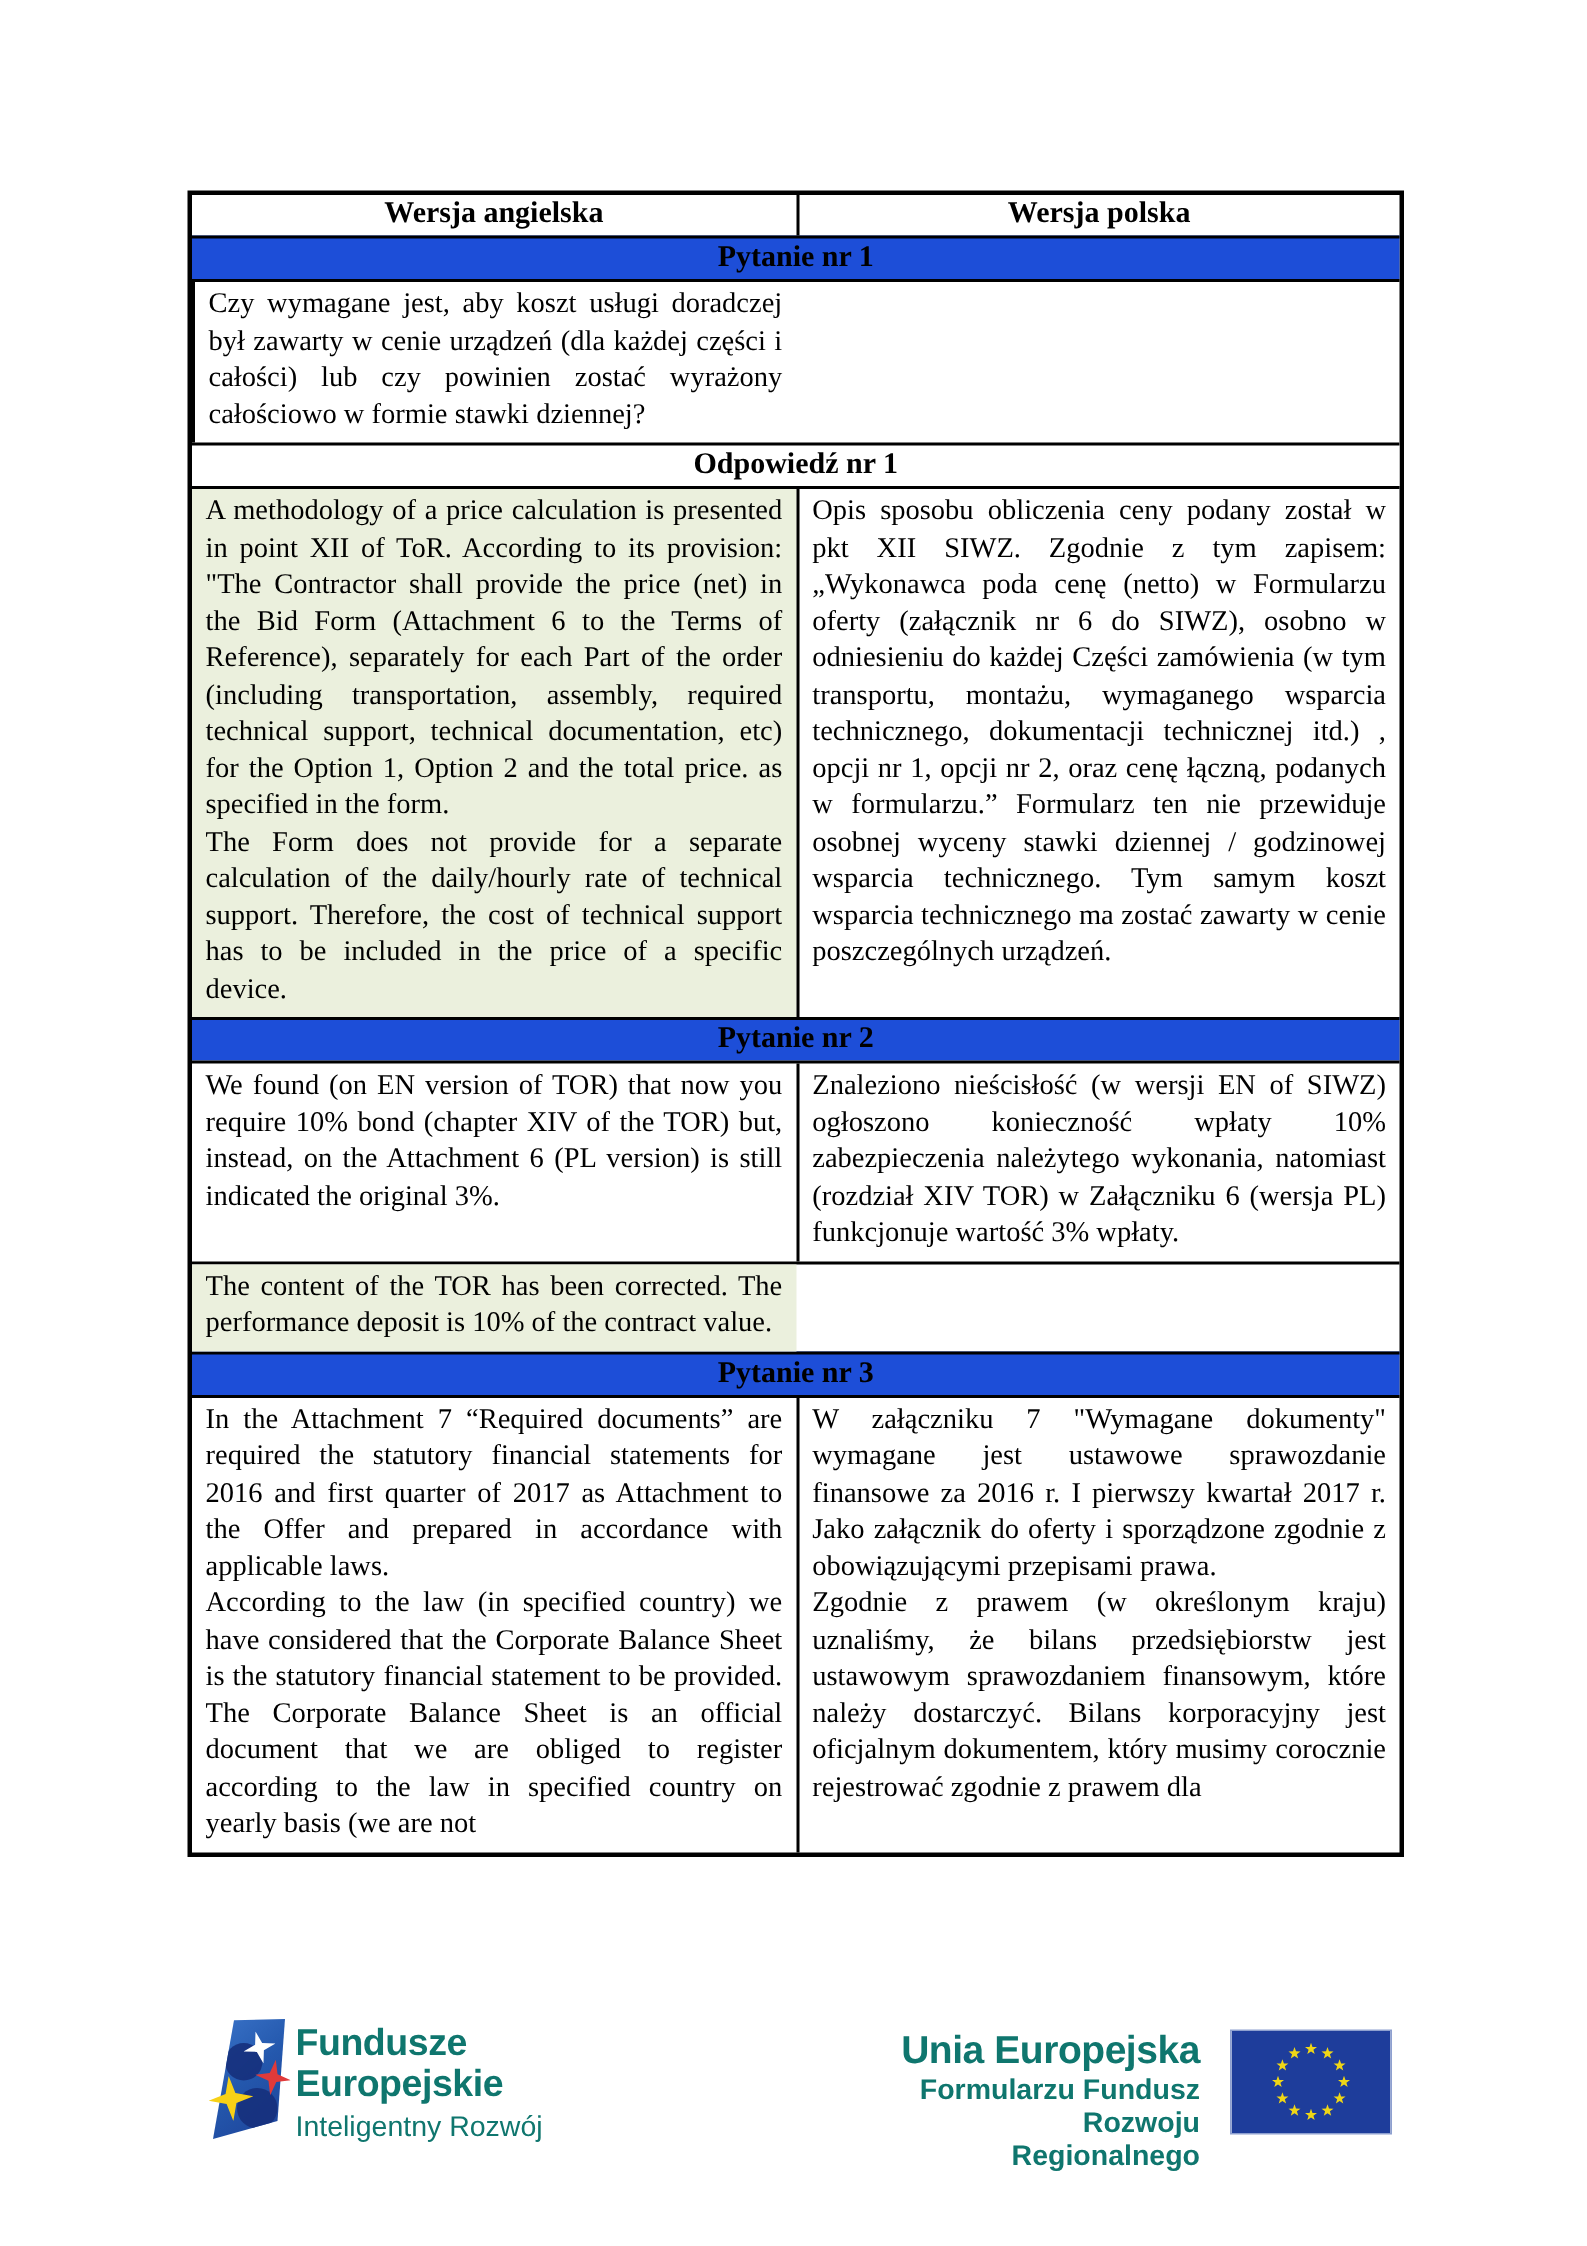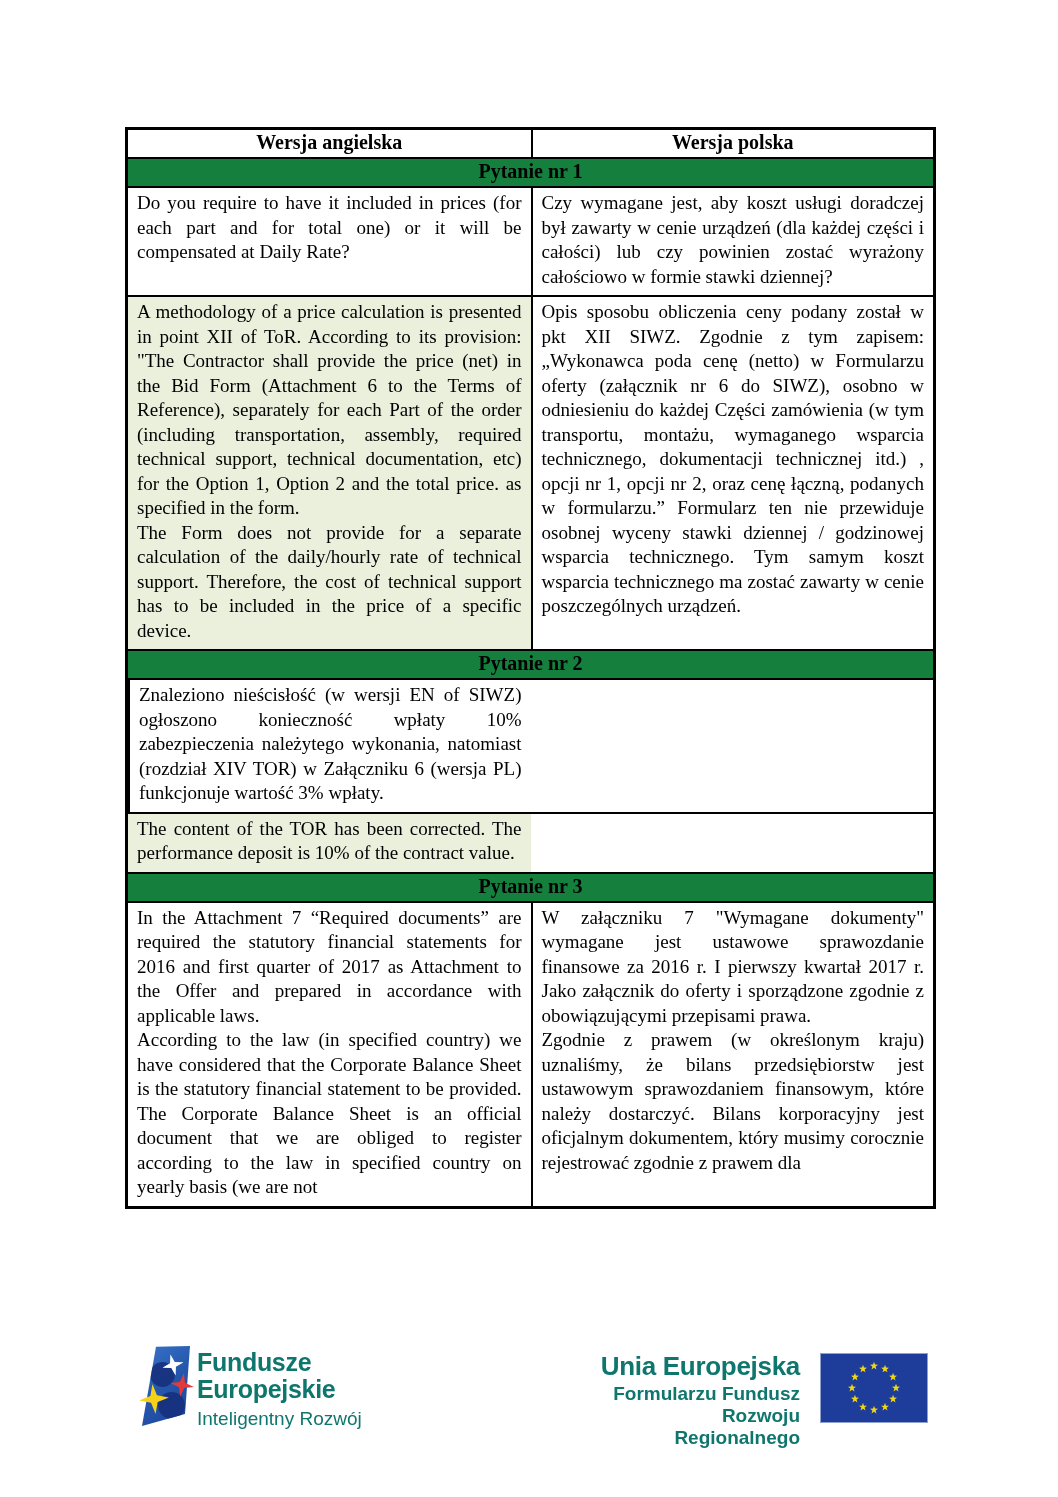--- a/index.html
+++ b/index.html
@@ -21,21 +21,21 @@
   }
   .cell.pl{border-left:2px solid #000;}
   .cell.hdr{
     font-weight:bold;text-align:center;font-size:20px;
     padding:1px 0 3px 0;white-space:normal;line-height:23px;
   }
   .section{
     text-align:center;font-weight:bold;font-size:20px;line-height:23px;
     padding:1px 0 3px 0;
   }
-  .section.gray{background:#15803d;}
+  .section.gray{background:#1d4ed8;}
   .section.white{background:#ffffff;}
   .cell.green{background:#ebf0dd;}
   
   .footer{
     position:absolute;left:0;top:1342px;width:1058px;height:120px;
     font-family:"Liberation Sans",sans-serif;color:#0f766e;
   }
   .fe-logo{position:absolute;left:141px;top:0;width:430px;height:100px;}
   .fe-flag{
     position:absolute;left:0;top:4px;width:50px;height:86px;
@@ -69,32 +69,33 @@
 
   <div class="qa-table">
 
     <div class="row cols">
       <div class="cell hdr en">Wersja angielska</div>
       <div class="cell hdr pl">Wersja polska</div>
     </div>
 
     <div class="row section gray">Pytanie nr 1</div>
     <div class="row cols">
-      <div class="cell en">Do you require to have it included in prices (for each part and for total one) or it will be compensated at Daily Rate?</div>
       <div class="cell pl">Czy wymagane jest, aby koszt usługi doradczej był zawarty w cenie urządzeń (dla każdej części i całości) lub czy powinien zostać wyrażony całościowo w formie stawki dziennej?</div>
     </div>
 
+    <div class="row section white">Odpowiedź nr 1</div>
     <div class="row cols">
       <div class="cell en green">A methodology of a price calculation is presented in point XII of ToR. According to its provision: "The Contractor shall provide the price (net) in the Bid Form (Attachment 6 to the Terms of Reference), separately for each Part of the order (including transportation, assembly, required technical support, technical documentation, etc) for the Option 1, Option 2 and the total price. as specified in the form.
 The Form does not provide for a separate calculation of the daily/hourly rate of technical support. Therefore, the cost of technical support has to be included in the price of a specific device.</div>
       <div class="cell pl">Opis sposobu obliczenia ceny podany został w pkt XII SIWZ. Zgodnie z tym zapisem: „Wykonawca poda cenę (netto) w Formularzu oferty (załącznik nr 6 do SIWZ), osobno w odniesieniu do każdej Części zamówienia (w tym transportu, montażu, wymaganego wsparcia technicznego, dokumentacji technicznej itd.) , opcji nr 1, opcji nr 2, oraz cenę łączną, podanych w formularzu.” Formularz ten nie przewiduje osobnej wyceny stawki dziennej / godzinowej wsparcia technicznego. Tym samym koszt wsparcia technicznego ma zostać zawarty w cenie poszczególnych urządzeń.</div>
     </div>
 
     <div class="row section gray">Pytanie nr 2</div>
     <div class="row cols">
+      <div class="cell en">We found (on EN version of TOR) that now you require 10% bond (chapter XIV of the TOR) but, instead, on the Attachment 6 (PL version) is still indicated the original 3%.</div>
       <div class="cell pl">Znaleziono nieścisłość (w wersji EN of SIWZ) ogłoszono konieczność wpłaty 10% zabezpieczenia należytego wykonania, natomiast (rozdział XIV TOR) w Załączniku 6 (wersja PL) funkcjonuje wartość 3% wpłaty.</div>
     </div>
 
     <div class="row cols">
       <div class="cell en green">The content of the TOR has been corrected. The performance deposit is 10% of the contract value.</div>
     </div>
 
     <div class="row section gray">Pytanie nr 3</div>
     <div class="row cols">
       <div class="cell en">In the Attachment 7 “Required documents” are required the statutory financial statements for 2016 and first quarter of 2017 as Attachment to the Offer and prepared in accordance with applicable laws.

